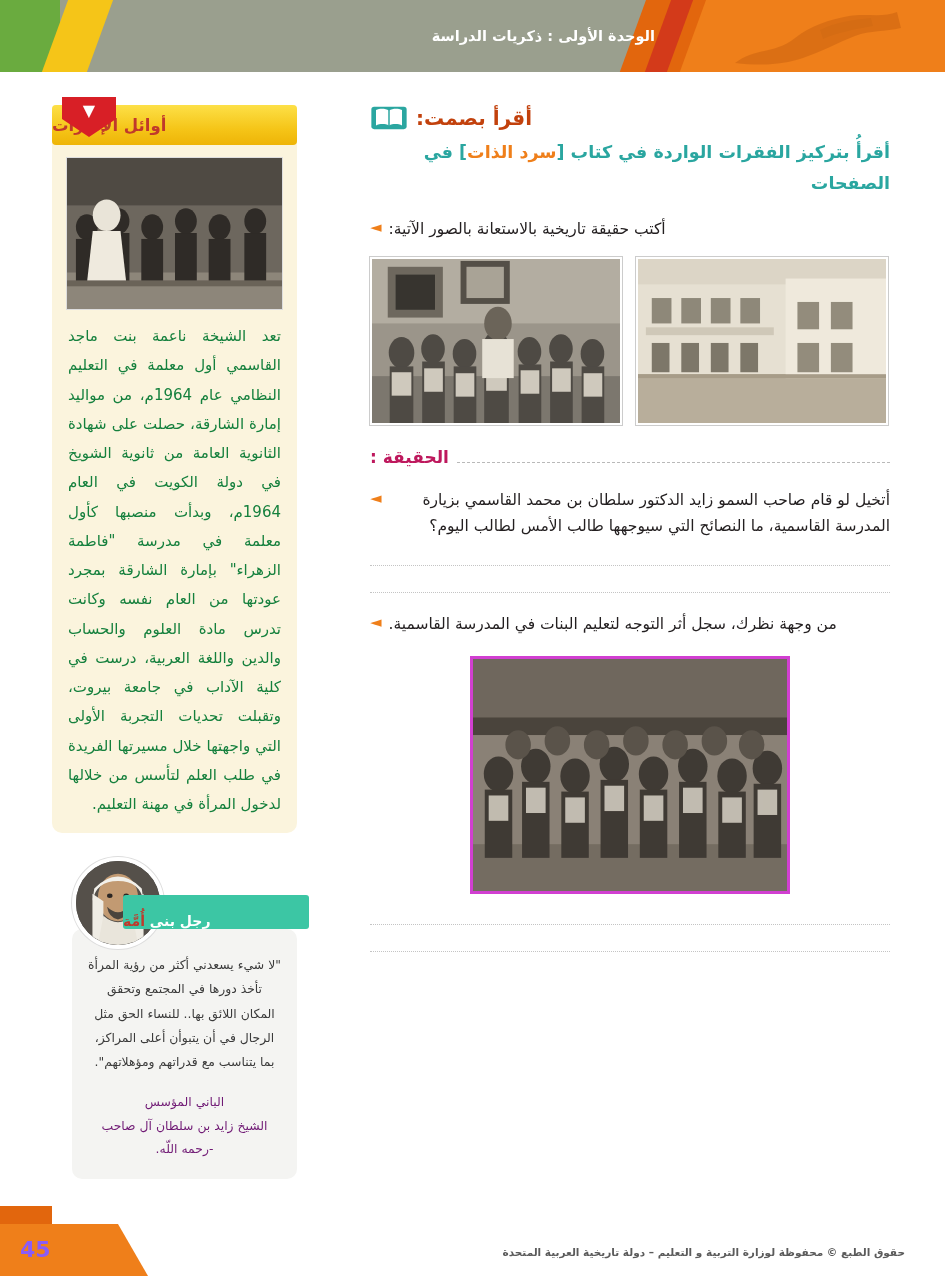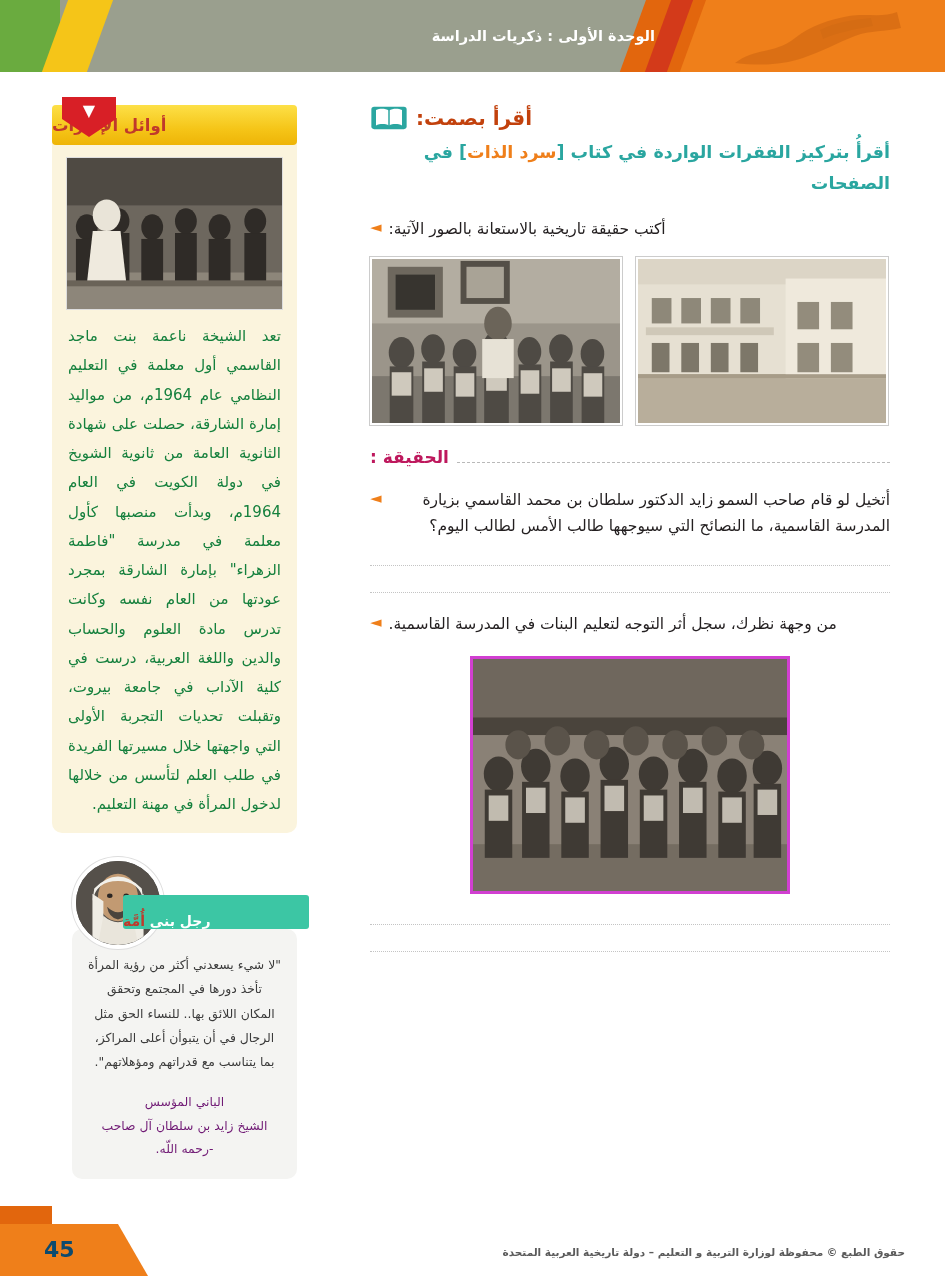--- a/index.html
+++ b/index.html
@@ -118,21 +118,21 @@
   .quote-text { font-size:12.4px; line-height:1.95; color:#3b3b3b; text-align:center; margin-top:14px; }
   .quote-sign { font-size:12.4px; line-height:1.9; color:#701a75; text-align:center; margin-top:16px; }
 
   
   .footer { position:absolute; left:0; bottom:0; width:945px; height:86px; }
   .ft-orange { position:absolute; left:0; bottom:0; width:118px; height:52px; background:#ef7f1a; }
   .ft-orange-slant { position:absolute; left:118px; bottom:0; width:0; height:0;
     border-bottom:52px solid #ef7f1a; border-right:30px solid transparent; }
   .ft-dark { position:absolute; left:0; bottom:52px; width:52px; height:18px; background:#e2660d; }
   .page-num {
-    position:absolute; left:44px; bottom:14px; color:#0c4a6e; font-size:22px; font-weight:bold;
+    position:absolute; left:20px; bottom:14px; color:#8b5cf6; font-size:22px; font-weight:bold;
   }
   .ft-text {
     position:absolute; right:40px; bottom:18px; font-size:10.5px; color:#5b5b5b; font-weight:bold;
   }
 </style>
 </head>
 <body>
 
 <div class="header">
   <div class="hdr-gray"></div>

